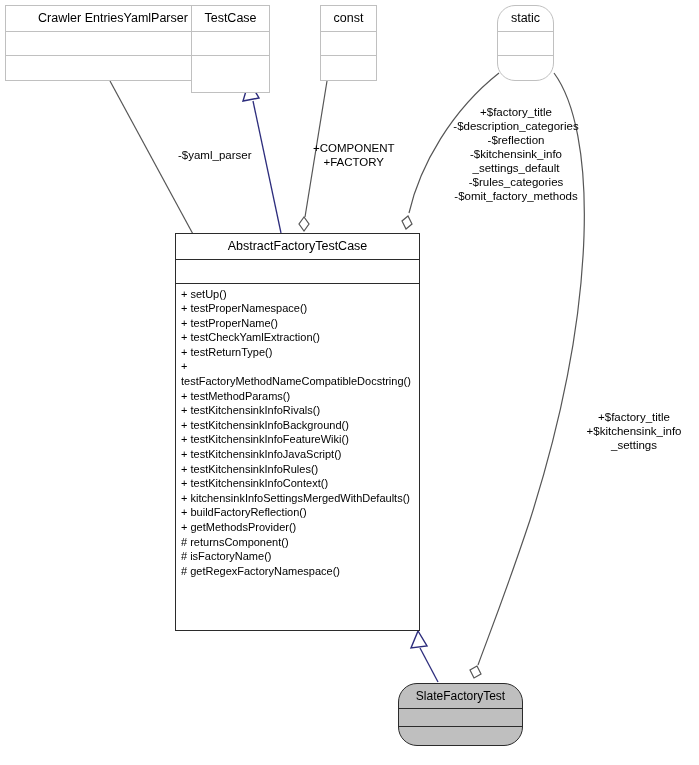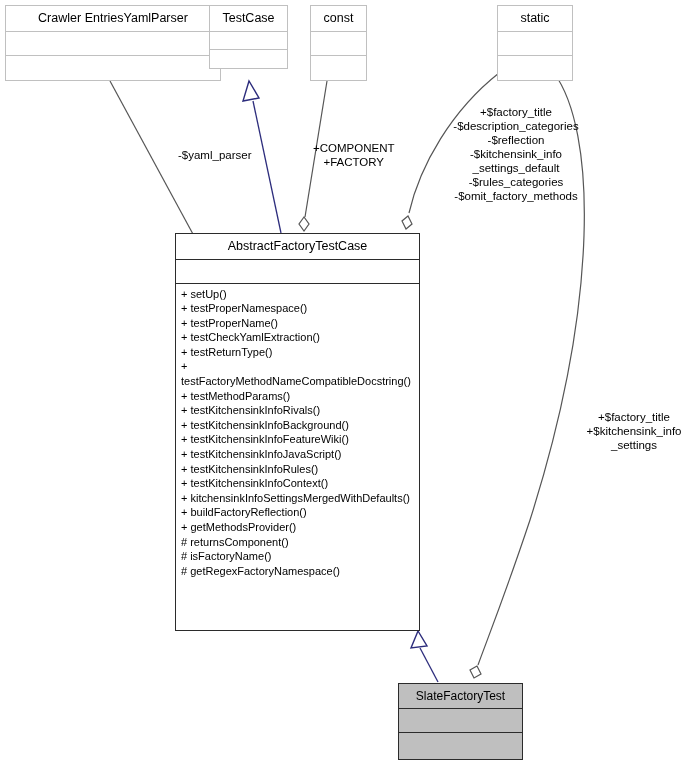--- a/index.html
+++ b/index.html
@@ -80,37 +80,37 @@
   .uml-ops .op {
     white-space: normal;
     text-indent: 0;
   }
 
   
   #box-yamlparser { left: 5px;   top: 5px;   width: 216px; height: 76px; }
   #box-yamlparser .uml-attrs { height: 24px; }
   #box-yamlparser .uml-ops   { height: 24px; }
 
-  #box-testcase   { left: 209px; top: 5px;   width: 79px;  height: 64px; justify-content: flex-end; }
+  #box-testcase   { left: 191px; top: 5px;   width: 79px;  height: 88px; justify-content: flex-end; }
   #box-testcase .uml-attrs { height: 24px; }
   #box-testcase .uml-ops   { height: 24px; }
 
-  #box-const      { left: 310px; top: 5px;   width: 57px;  height: 76px; }
+  #box-const      { left: 320px; top: 5px;   width: 57px;  height: 76px; }
   #box-const .uml-attrs { height: 24px; }
   #box-const .uml-ops   { height: 24px; }
 
-  #box-static     { left: 497px; top: 5px;   width: 76px;  height: 76px; }
+  #box-static     { left: 497px; top: 5px;   width: 57px;  height: 76px; border-radius: 18px; }
   #box-static .uml-attrs { height: 24px; }
   #box-static .uml-ops   { height: 24px; }
 
   #box-abstract   { left: 175px; top: 233px; width: 245px; height: 398px; }
   #box-abstract .uml-title { font-size: 12.5px; padding: 6px 4px; }
   #box-abstract .uml-attrs { height: 24px; }
 
-  #box-slate      { left: 398px; top: 683px; width: 125px; height: 77px; }
+  #box-slate      { left: 398px; top: 683px; width: 125px; height: 63px; border-radius: 19px; }
   #box-slate .uml-title { font-size: 12px; padding: 6px 4px; }
   #box-slate .uml-attrs { height: 24px; }
   #box-slate .uml-ops   { height: 24px; }
 
   
   .edge-label {
     position: absolute;
     font-size: 11.5px;
     color: #000000;
     line-height: 14px;

